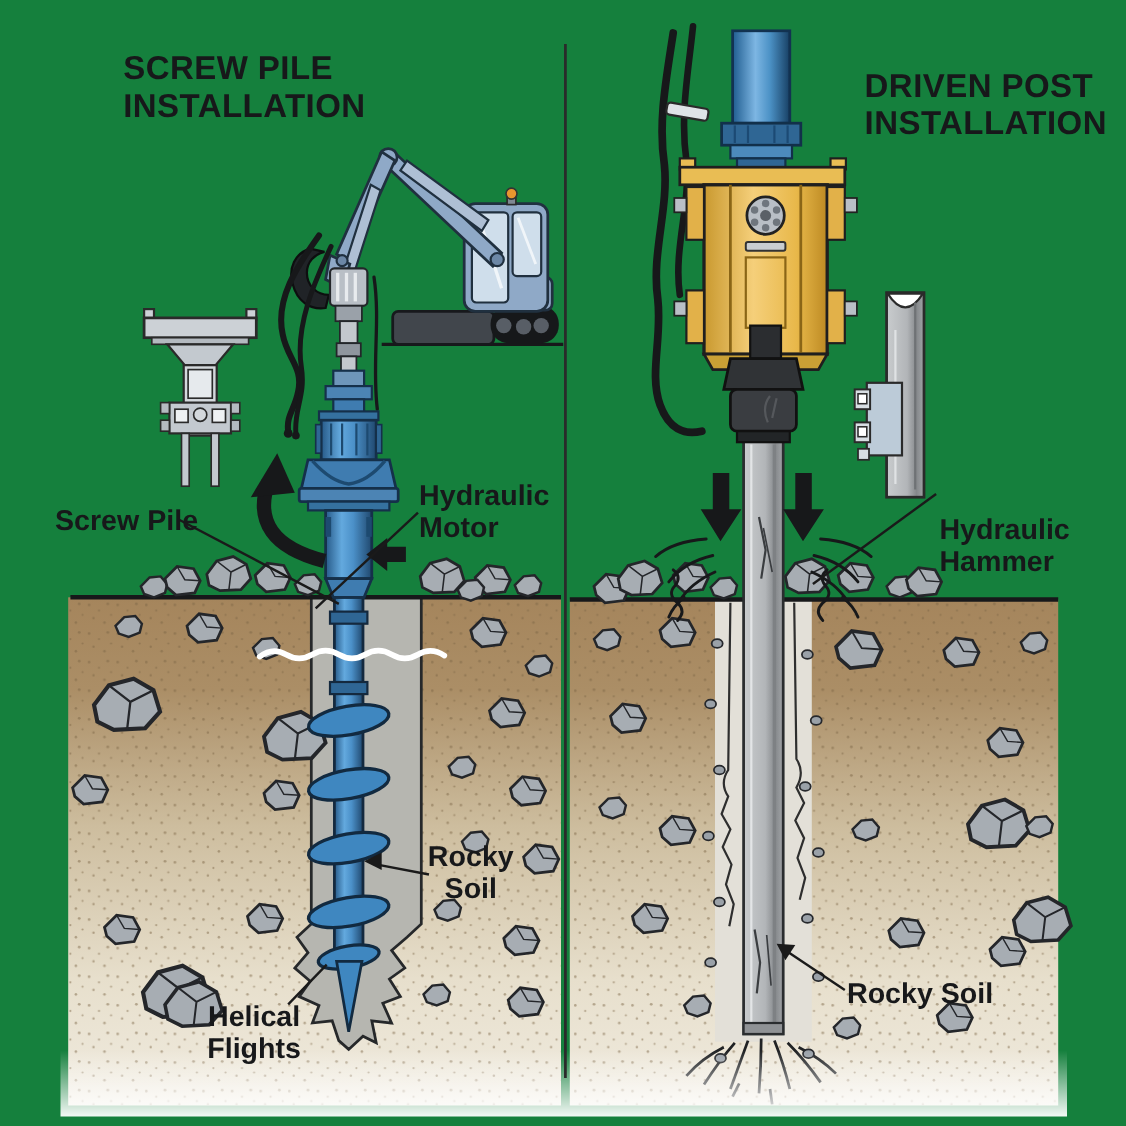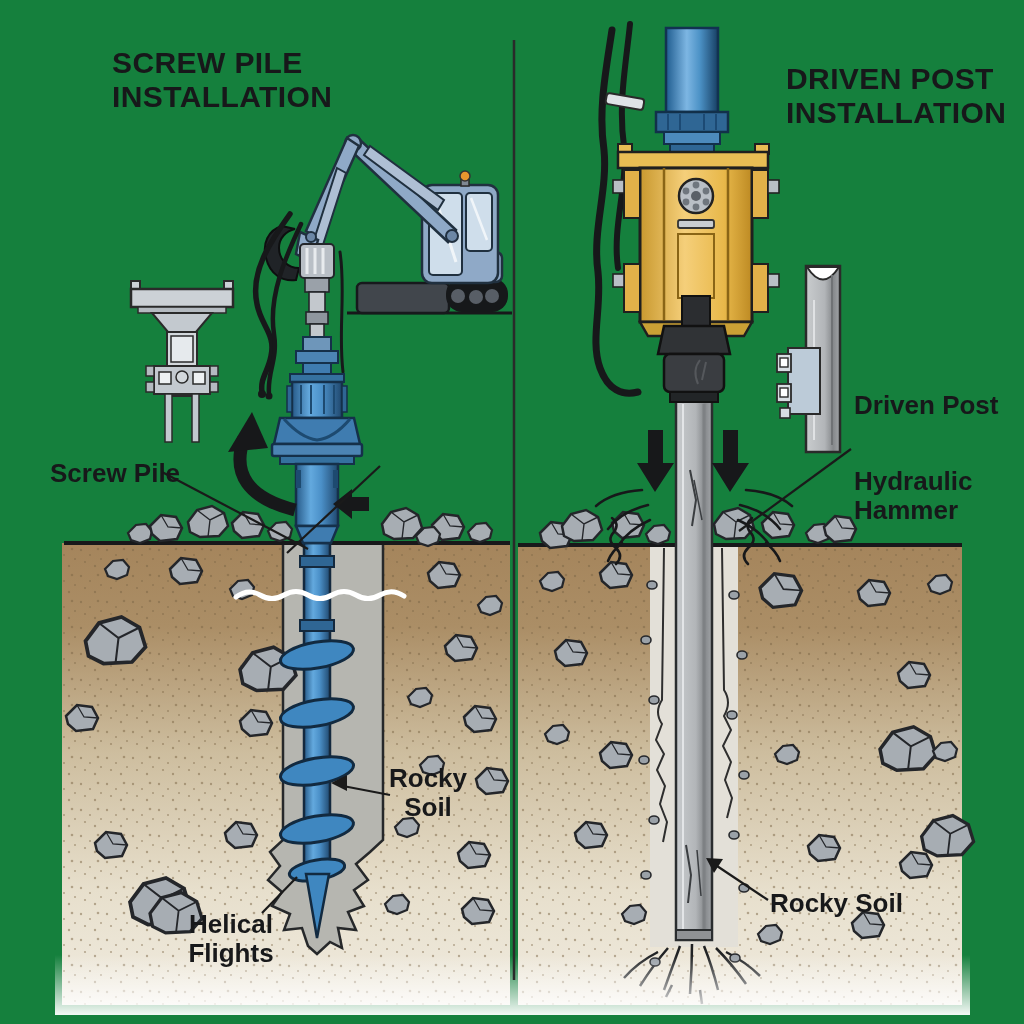--- a/index.html
+++ b/index.html
@@ -414,20 +414,20 @@
   <polygon points="706,858 723,859 714,873" fill="#1a1a1a"></polygon>
 
   <rect x="55" y="955" width="915" height="60" fill="url(#bottomFade)"></rect>
   <line x1="514" y1="40" x2="514" y2="980" stroke="#2a2a2a" stroke-width="2.5"></line>
 </svg>
 
 <div class="title" style="left:112px;top:46px;width:240px;">SCREW PILE INSTALLATION</div>
 <div class="title" style="left:742px;top:62px;width:240px;margin-left:44px;">DRIVEN POST INSTALLATION</div>
 
 <div class="lbl" style="left:50px;top:459px;">Screw Pile</div>
+<div class="lbl" style="left:381px;top:436px;width:140px;">Hydraulic Motor</div>
 <div class="lbl center" style="left:378px;top:764px;width:100px;">Rocky Soil</div>
 <div class="lbl center" style="left:176px;top:910px;width:110px;">Helical Flights</div>
 
-<div class="lbl" style="left:854px;top:391px;width:170px;">Driven Post</div>
 <div class="lbl" style="left:854px;top:426px;width:150px;margin-top:41px;">Hydraulic Hammer</div>
 <div class="lbl" style="left:770px;top:889px;width:160px;">Rocky Soil</div>
 
 </div>
 
 </body></html>

